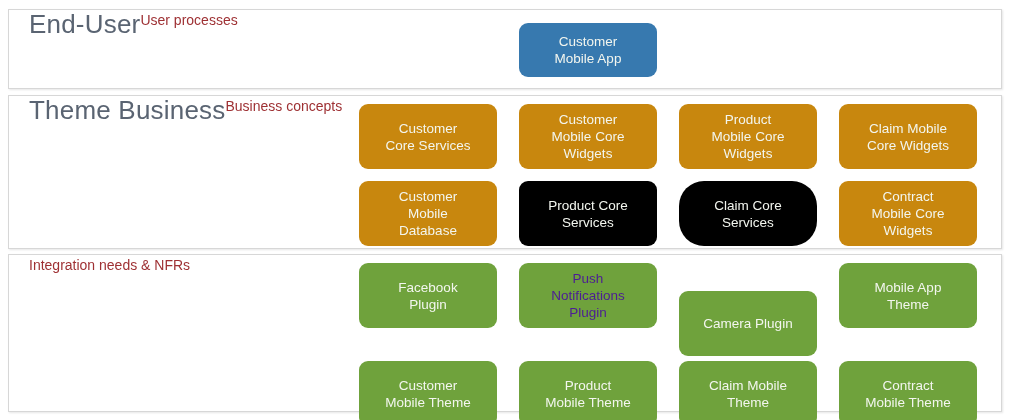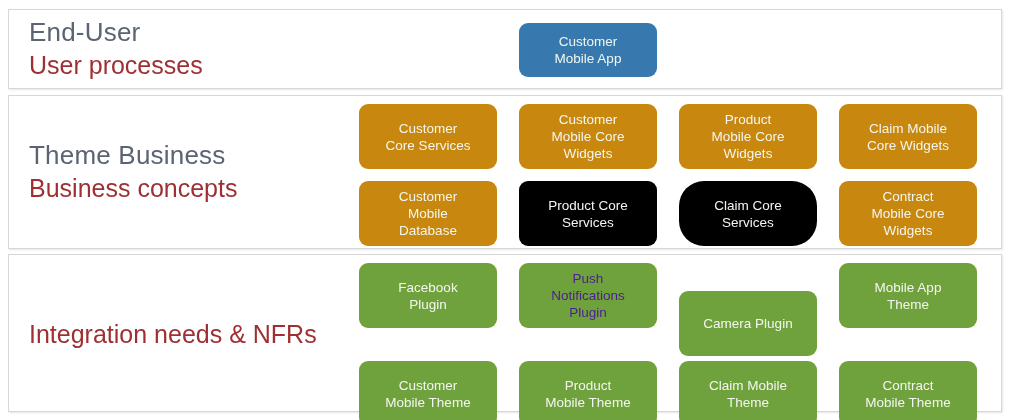--- a/index.html
+++ b/index.html
@@ -12,23 +12,23 @@
   *{margin:0;padding:0;box-sizing:border-box;}
   html,body{width:1014px;height:420px;background:var(--bg);overflow:hidden;
     font-family:"Liberation Sans", sans-serif;}
   .canvas{position:relative;width:1014px;height:420px;background:var(--bg);}
   .layer{position:absolute;left:8px;width:994px;background:#fff;
     border:1px solid var(--border);box-shadow:1px 1px 2px rgba(0,0,0,0.10);}
   .layer-0{top:9px;height:80px;}
   .layer-1{top:95px;height:154px;}
   .layer-2{top:254px;height:158px;}
   .layer-head{position:absolute;left:20px;top:0;bottom:0;display:flex;
-    flex-direction:column;justify-content:center;}
+    flex-direction:row;justify-content:center;text-align:center;}
   .layer-title{font-size:26px;color:var(--title);letter-spacing:.2px;line-height:1.15;}
-  .layer-subtitle{font-size:25px;color:var(--subtitle);line-height:1.2;margin-top:2px;}
+  .layer-subtitle{font-size:14px;color:var(--subtitle);line-height:1.2;margin-top:2px;}
   .boxes{position:absolute;left:350px;display:grid;
     grid-template-columns:repeat(4,138px);column-gap:22px;}
   .layer-0 .boxes{top:13px;}
   .layer-1 .boxes{top:8px;row-gap:12px;}
   .layer-2 .boxes{top:8px;row-gap:5px;}
   .box{height:65px;border-radius:9px;display:flex;flex-direction:column;
     align-items:center;justify-content:center;text-align:center;
     font-size:13.5px;line-height:17px;padding:2px 4px;}
   .layer-0 .box{height:54px;}
 </style>

